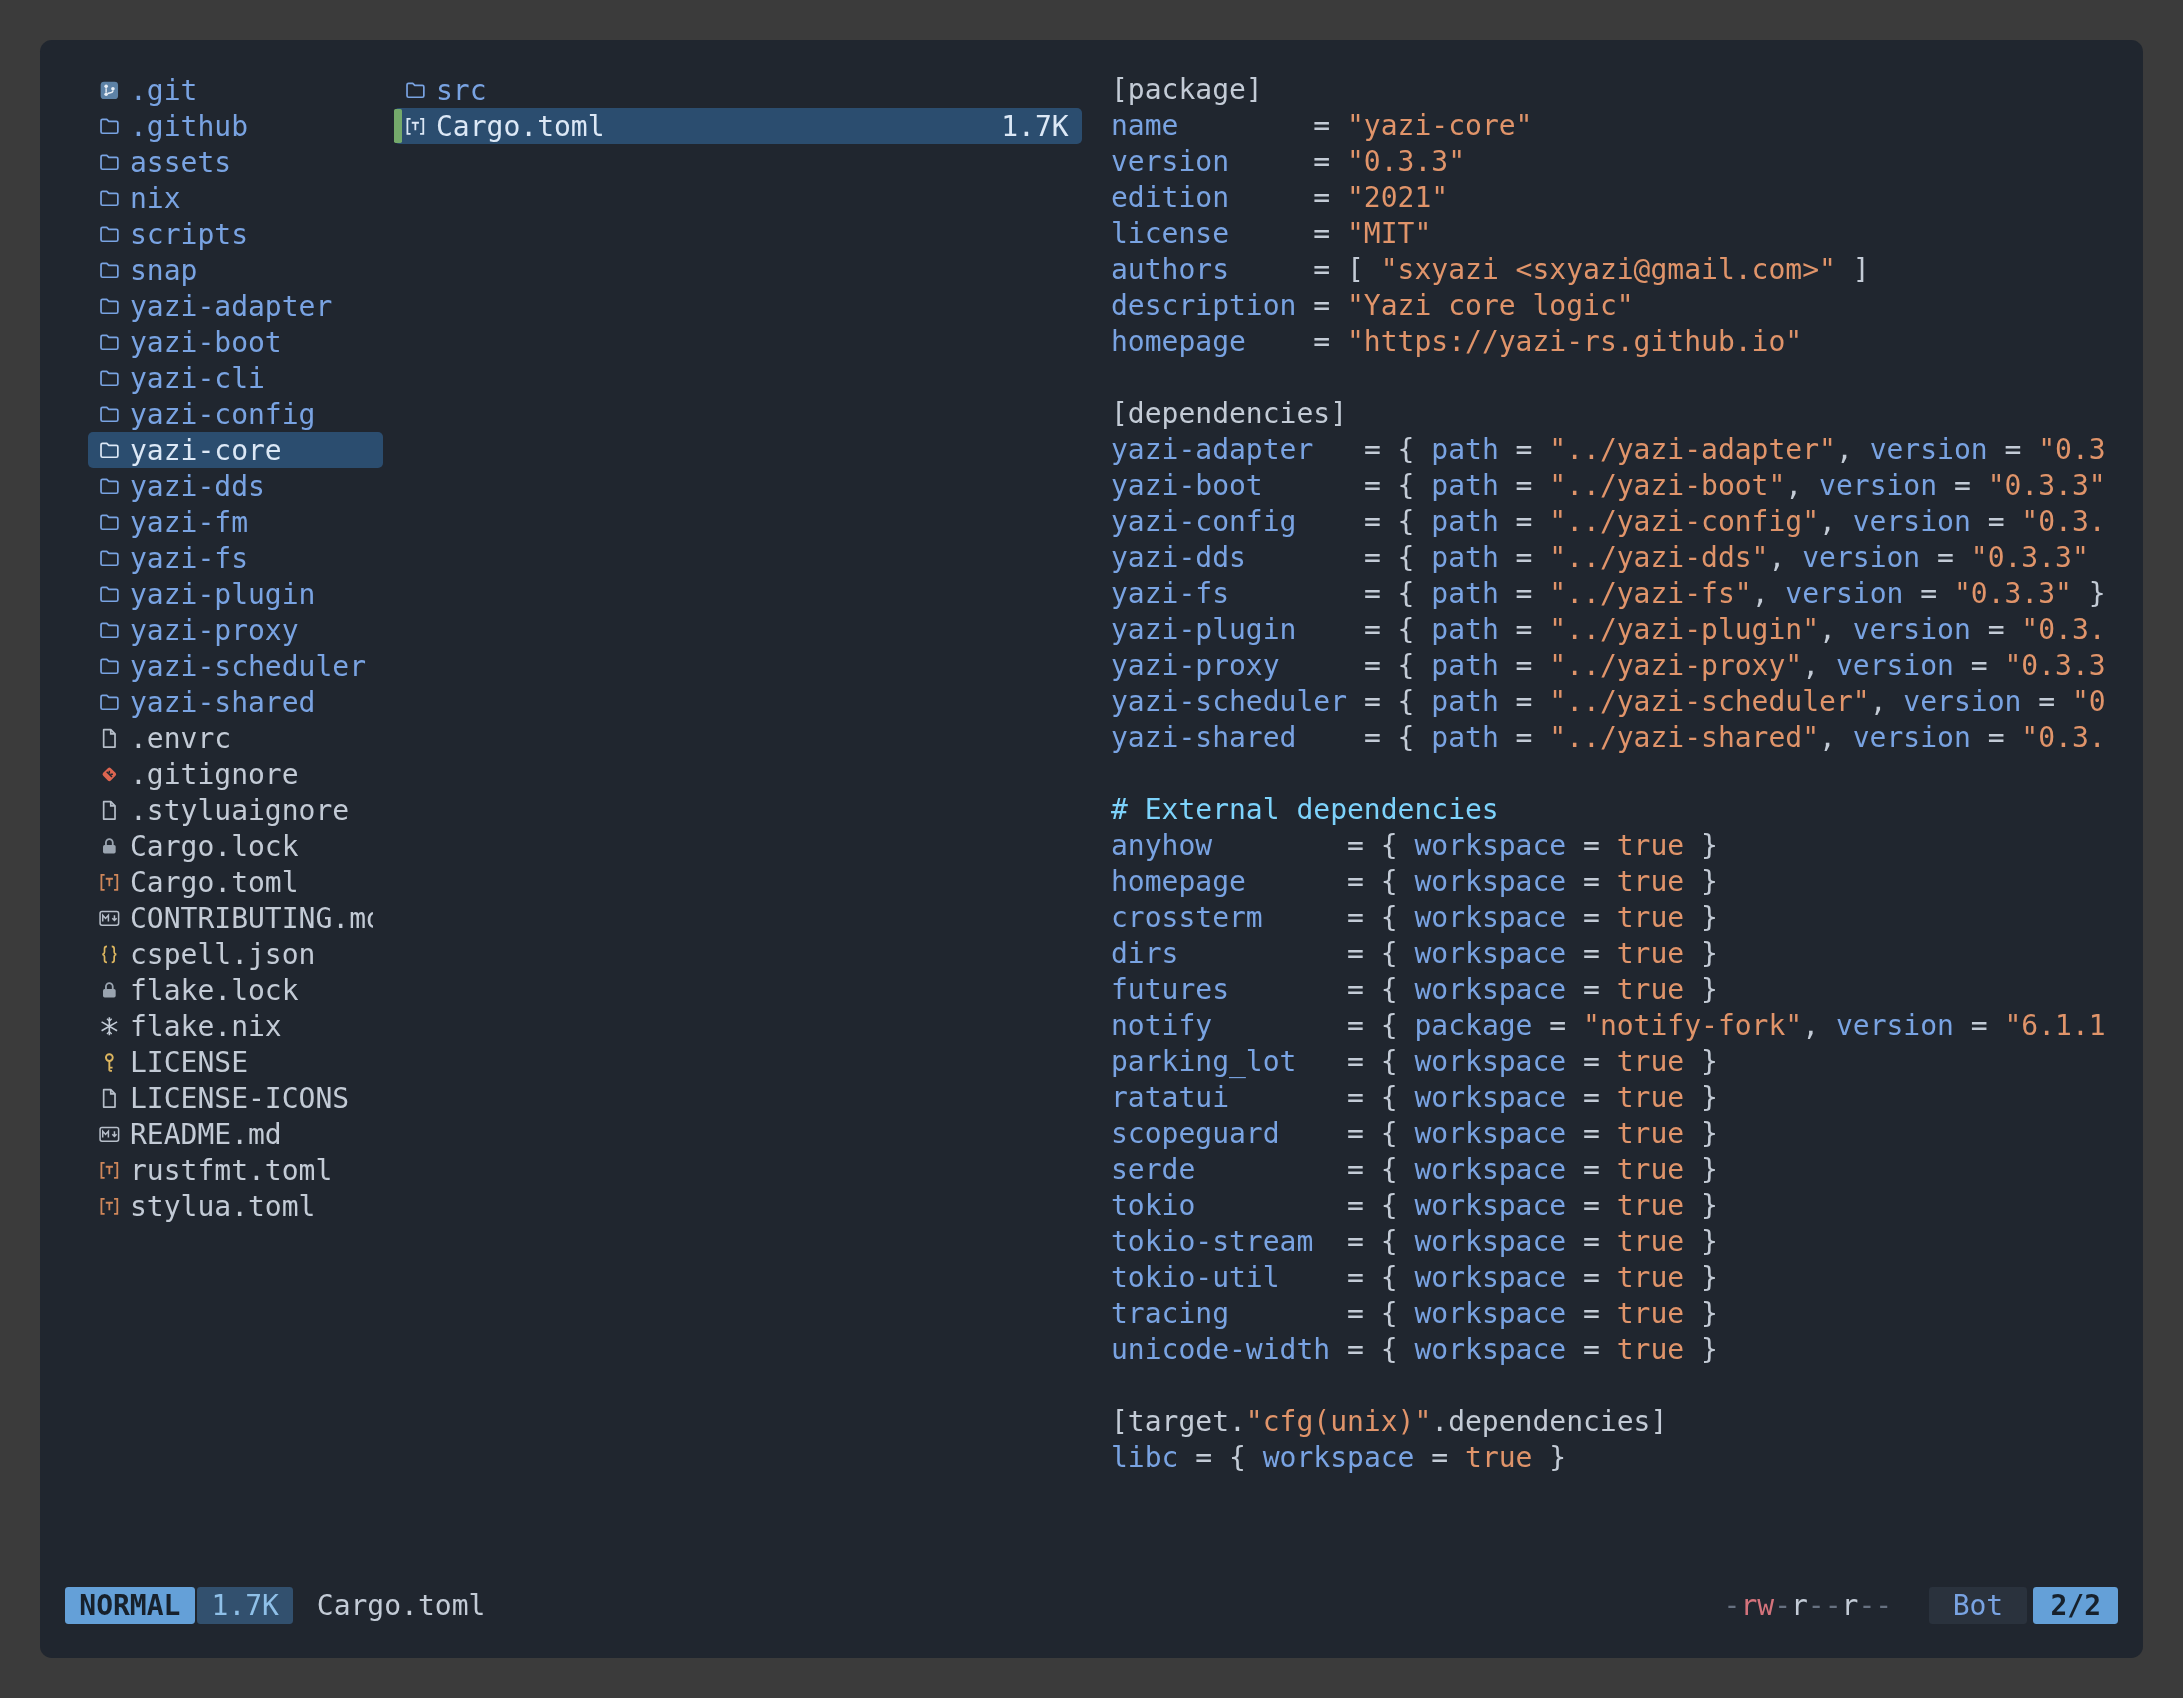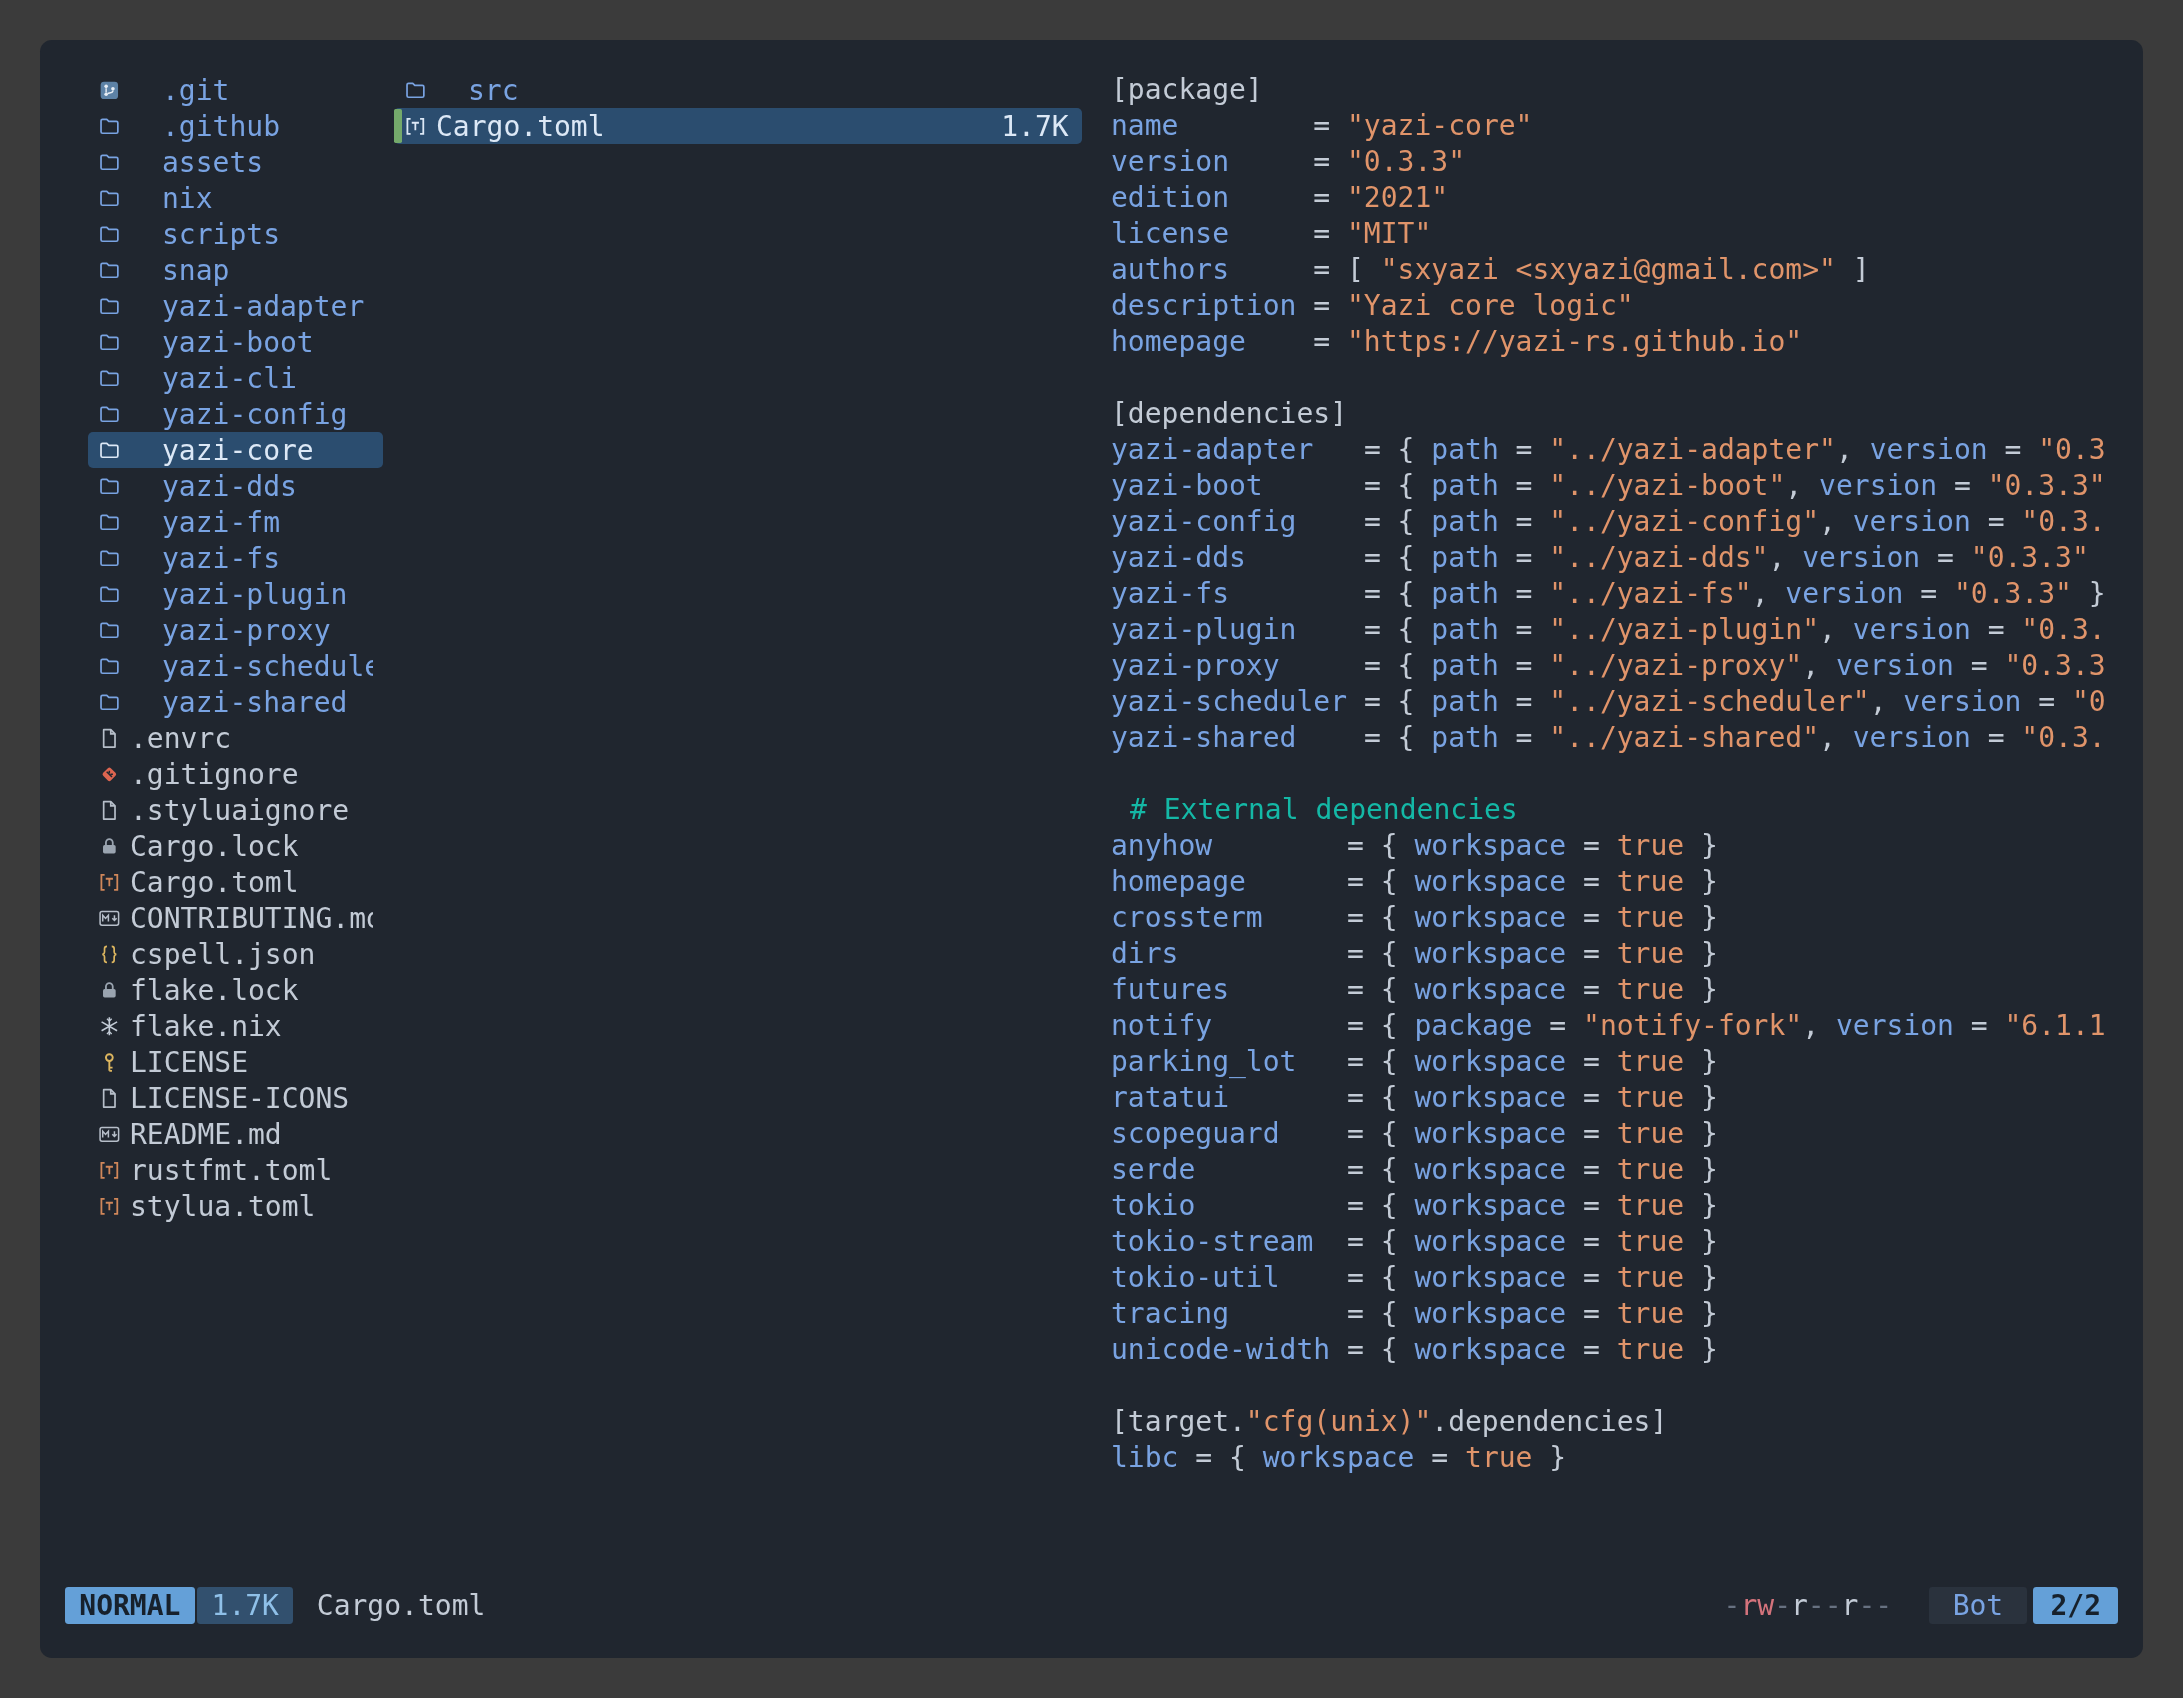--- a/index.html
+++ b/index.html
@@ -34,35 +34,35 @@
     display: flex; align-items: center;
     height: 36px;
     padding: 0 10px;
     border-radius: 5px;
     cursor: default;
   }
   .row.sel { background: #2b4d6f; }
   .row .icon { width: 32px; flex: none; display: inline-flex; align-items: center; }
   .icon svg { width: 22.7px; height: 22.7px; display: block; }
   .label { white-space: pre; overflow: hidden; }
-  .label.dir  { color: #79a3e2; margin-left: 32px; }
+  .label.dir  { color: #79a3e2; }
   .label.file { color: #c3cbd6; }
   .row.sel .label { color: #dce8f6; }
   .row.sel .icon  { color: #dce8f6 !important; }
   .size { margin-left: auto; color: #dce8f6; padding-right: 3.4px; }
   .marker {
     position: absolute; left: 0; top: 0.8px; bottom: 0.8px; width: 7.6px;
     background: #74a96b; border-radius: 1.7px;
   }
 
   .pline { height: 36px; line-height: 36px; white-space: pre; overflow: hidden; }
   .tok-fg      { color: #c3cbd6; }
   .tok-key     { color: #79a3e2; }
   .tok-str     { color: #e0946a; }
-  .tok-comment { color: #14b8a6; margin-left: 19px; }
+  .tok-comment { color: #7dd3fc; }
   .tok-dim     { color: #677181; }
   .tok-red     { color: #d4737c; }
 
   .statusbar {
     position: absolute; left: 25px; right: 25px; bottom: 34px; height: 37px;
     display: flex; align-items: center;
   }
   .badge { height: 37px; line-height: 37px; border-radius: 3.4px; white-space: pre; }
   .badge-mode { background: #64a0d8; color: #17212c; font-weight: bold; padding: 0 14.3px; }
   .badge-size { background: #32506e; color: #8fc0e8; margin-left: 2.5px; padding: 0 14.3px; }

